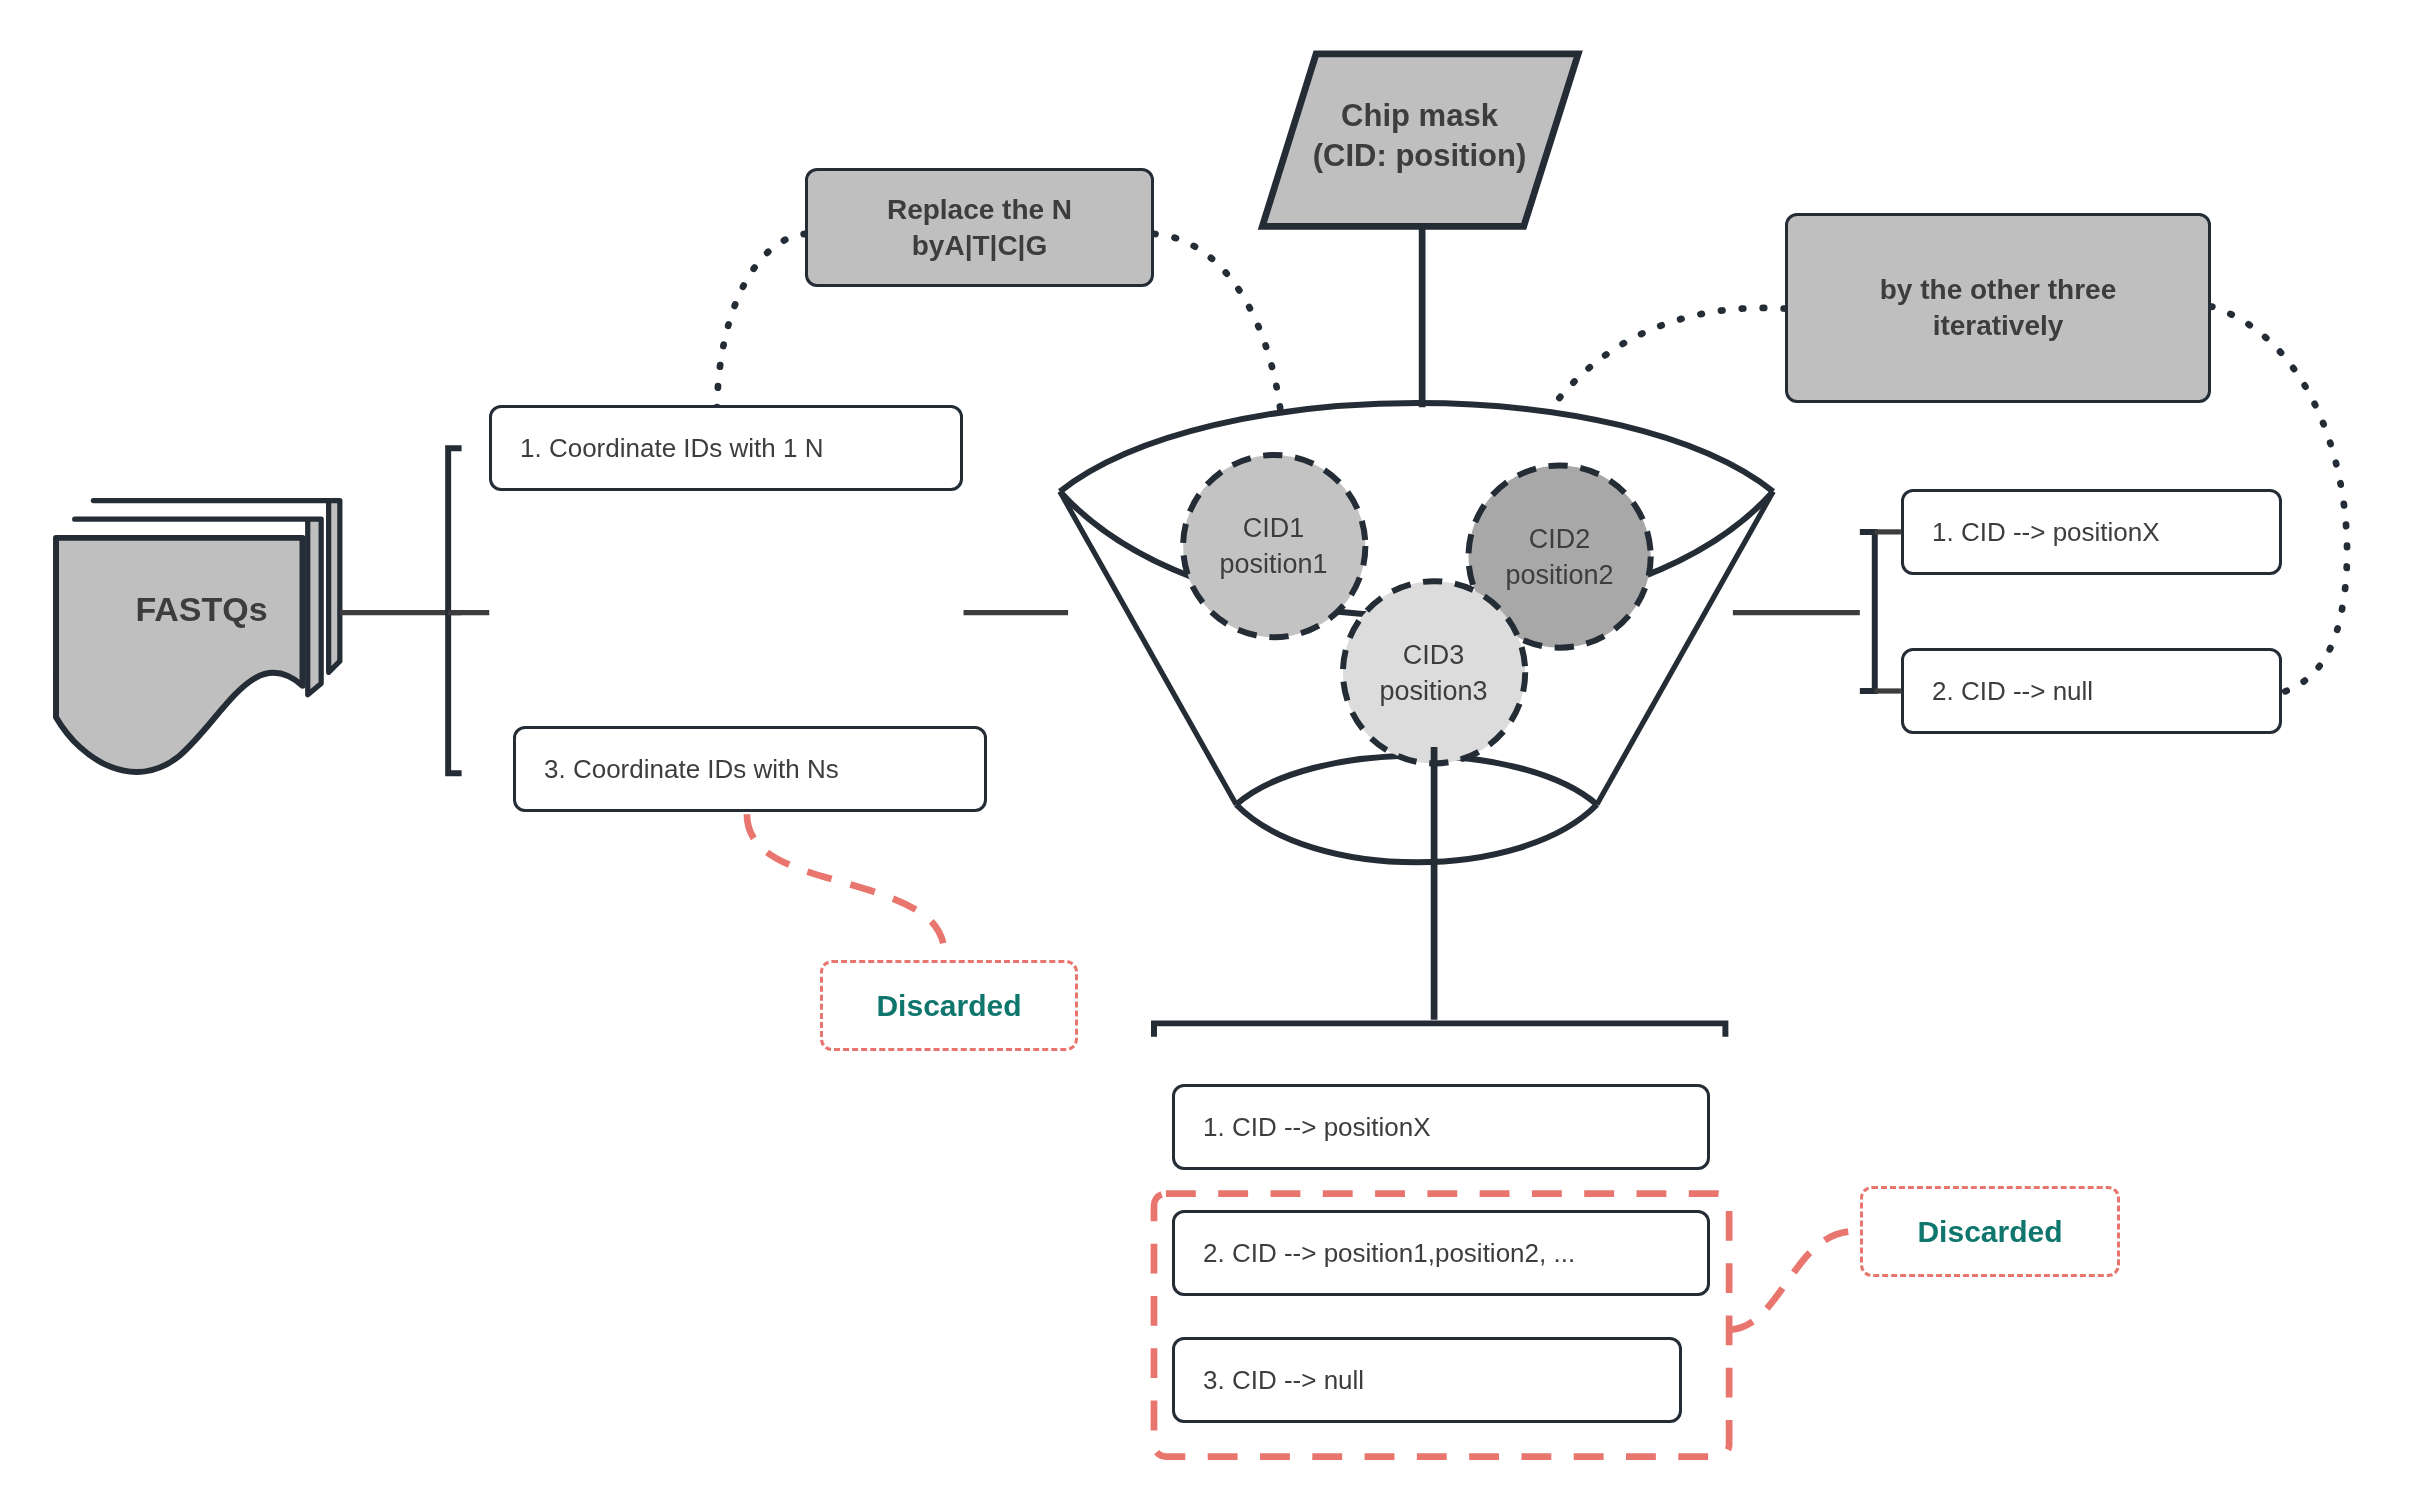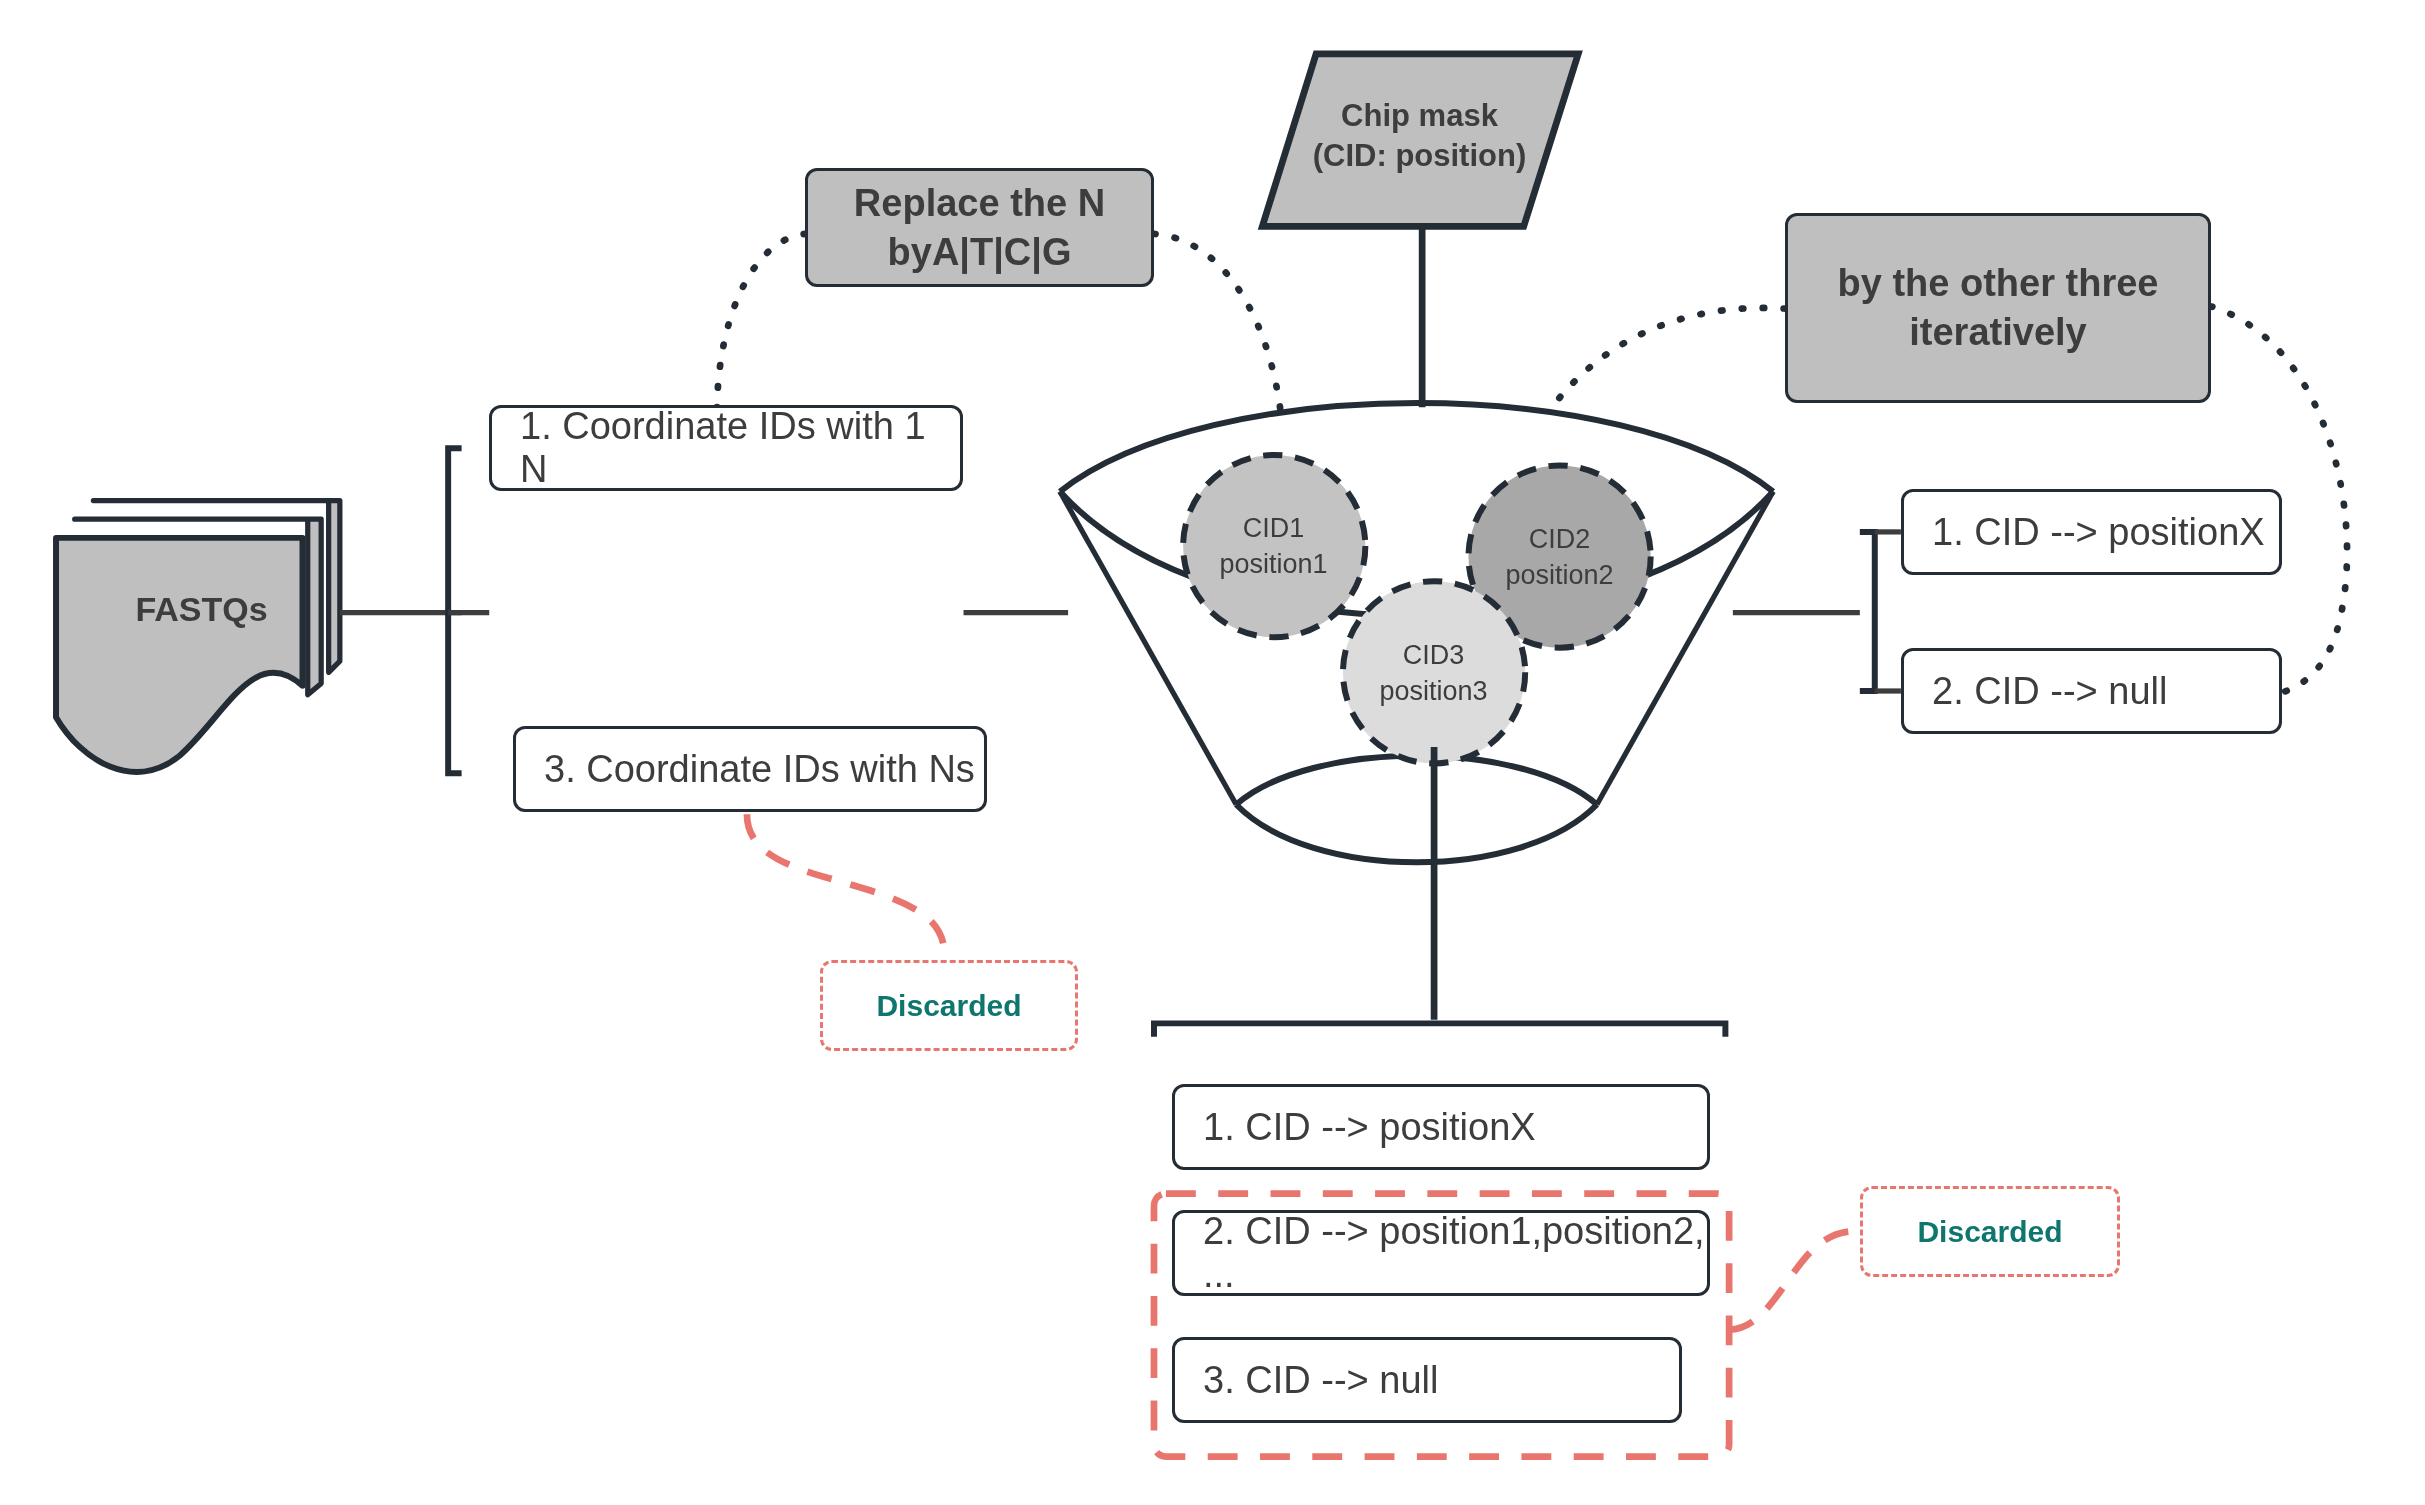--- a/index.html
+++ b/index.html
@@ -6,25 +6,25 @@
   body{
     font-family:"Liberation Sans", sans-serif;
     width:2426px;height:1506px;position:relative;overflow:hidden;
   }
   #stage{position:absolute;left:0;top:0;width:2426px;height:1506px;}
   svg.layer{position:absolute;left:0;top:0;width:2426px;height:1506px;pointer-events:none;}
 
   .node{position:absolute;box-sizing:border-box;display:flex;align-items:center;}
   .rbox{
     border:3.7px solid #242c35;border-radius:12px;background:#ffffff;
-    color:#3d3d3d;font-size:38px;padding-left:28px;
+    color:#3d3d3d;font-size:26px;padding-left:28px;
   }
   .greybox{
     border:3.7px solid #242c35;border-radius:12px;background:#bfbfbf;
-    color:#3d3d3d;font-size:38px;font-weight:bold;text-align:center;
+    color:#3d3d3d;font-size:28px;font-weight:bold;text-align:center;
     justify-content:center;line-height:1.28;
   }
   .greybox span{display:block;width:100%;}
   .discard{
     border:3.7px dashed #e8766e;border-radius:12px;background:transparent;
     color:#0f766e;font-size:30px;font-weight:bold;
     justify-content:center;
   }
   .cidlabel{
     position:absolute;color:#3d3d3d;font-size:27px;line-height:1.32;

